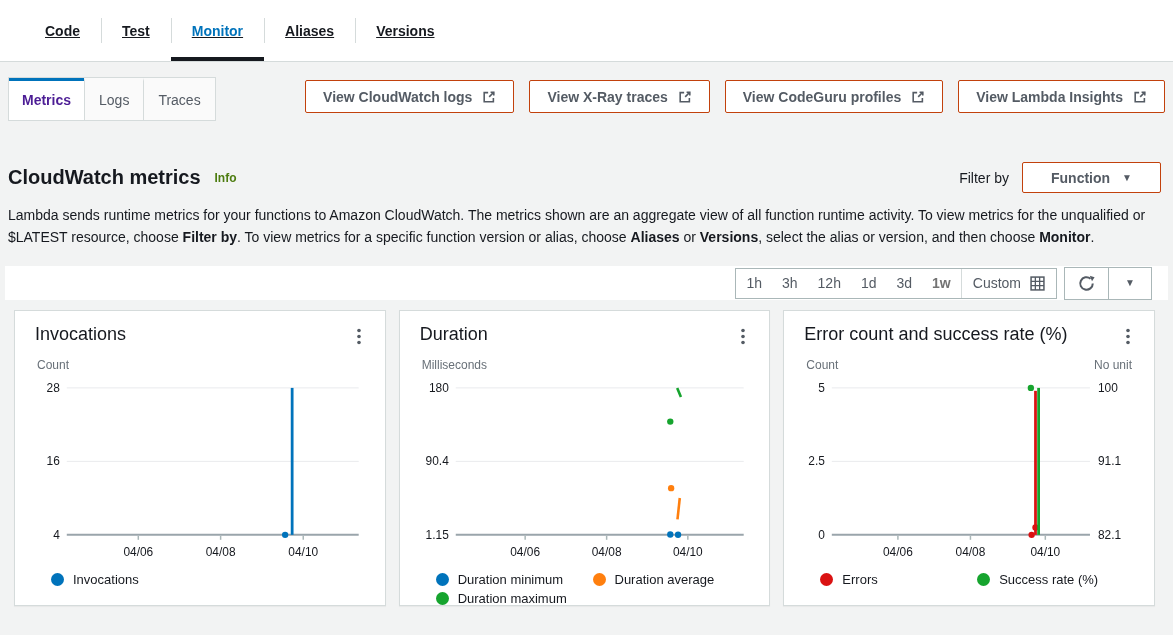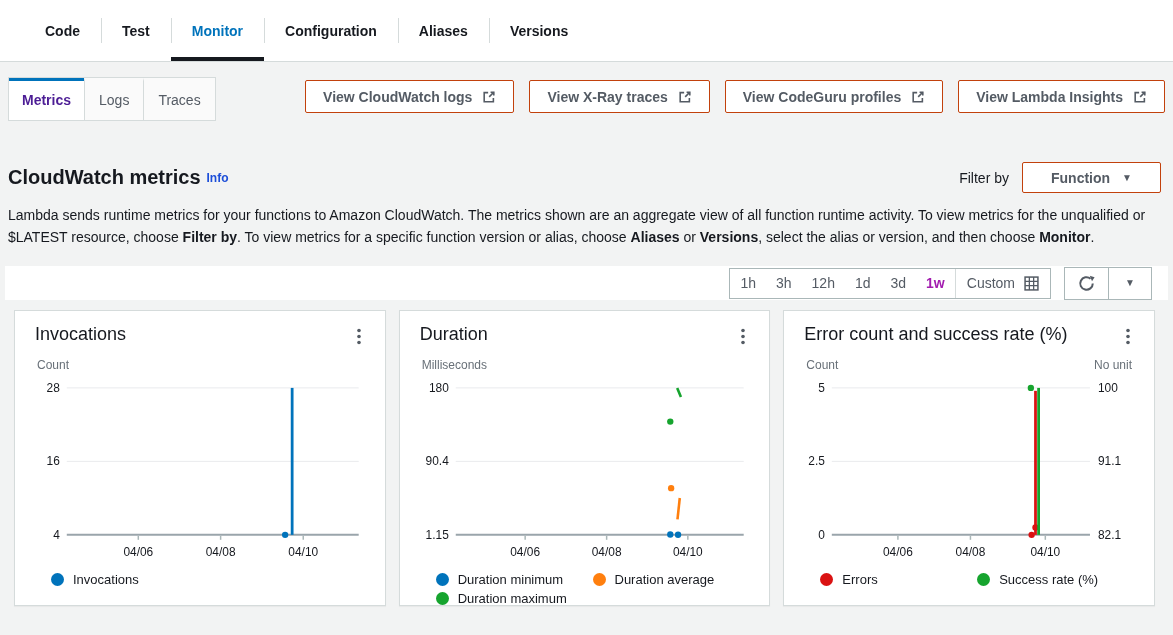--- a/index.html
+++ b/index.html
@@ -4,21 +4,21 @@
 <style>
   * { box-sizing: border-box; }
   html,body { margin:0; padding:0; }
   body {
     width:1173px; height:635px; overflow:hidden;
     background:#f2f3f3; color:#16191f;
     font-family:"Liberation Sans", sans-serif; font-size:14px;
   }
   
   .tabs-bar { background:#fff; border-bottom:1px solid #d5dbdb; height:62px;
-    display:flex; align-items:stretch; padding-left:24px; }
+    display:flex; align-items:stretch; padding-left:24px;text-decoration:underline; }
   .tab { display:flex; align-items:center; padding:0 21px; font-weight:700;
     color:#16191f; position:relative; cursor:pointer; white-space:nowrap; }
   .tab + .tab::before { content:''; position:absolute; left:0; top:18px; bottom:18px;
     width:1px; background:#d5dbdb; }
   .tab.active { color:#0073bb; }
   .tab.active::after { content:''; position:absolute; left:0; right:0; bottom:0;
     height:4px; background:#16191f; }
   
   .row2 { display:flex; justify-content:space-between; align-items:flex-start;
     margin:15px 8px 0 8px; }
@@ -30,36 +30,36 @@
     border-top:3px solid #0073bb; padding-left:13px; padding-right:13px; }
   .ext-buttons { display:flex; gap:15px; margin-top:3px; }
   .btn { display:inline-flex; align-items:center; gap:10px; background:#fff;
     border:1px solid #c2410c; border-radius:2px; padding:0 17px; height:33px;
     font-weight:700; font-size:14px; color:#545b64; cursor:pointer;
     font-family:inherit; white-space:nowrap; }
   
   .metrics-head { display:flex; justify-content:space-between; align-items:center;
     margin:41px 12px 0 8px; }
   .metrics-head h1 { font-size:20px; margin:0; font-weight:700; display:inline; }
-  .info-link { color:#1d4ed8; font-size:12px; font-weight:700; margin-left:2px;
+  .info-link { color:#4d7c0f; font-size:12px; font-weight:700; margin-left:10px;
     cursor:pointer; vertical-align:2px; text-decoration:none; }
   .filter { display:flex; align-items:center; gap:13px; }
   .dropdown-btn { height:31px; padding:0 28px; gap:12px; }
   .caret { font-size:10px; line-height:1; color:#545b64; }
   
   .desc { margin:11px 14px 0 8px; line-height:22px; }
   .desc b { font-weight:700; }
   
   .time-band { margin:18px 5px 0 5px; background:#fff; height:34px;
-    display:flex; align-items:center; justify-content:flex-end; gap:13px;
+    display:flex; align-items:center; justify-content:flex-end; gap:7px;
     padding-right:16px; }
   .range-group { display:flex; align-items:center; height:31px;
     border:1px solid #aab7b8; color:#545b64; background:#fff; }
   .range { padding:0 10px; cursor:pointer; }
-  .range.active { color:#a21caf; font-weight:700; }
+  .range.active { color:#737373; font-weight:700; }
   .custom { display:flex; align-items:center; gap:9px; padding:0 11px;
     border-left:1px solid #d5dbdb; cursor:pointer; height:100%;text-align:right; }
   .refresh-group { display:flex; height:33px; border:1px solid #aab7b8; background:#fff; }
   .icon-btn { width:43px; display:flex; align-items:center; justify-content:center;
     cursor:pointer; background:#fff; border:none; }
   .icon-btn + .icon-btn { border-left:1px solid #aab7b8; }
   
   .charts { display:flex; gap:13px; margin:10px 18px 0 14px; }
   .card { flex:1; background:#fff; border:1px solid #d5dbdb; padding:13px 20px 10px;
     height:296px; box-shadow:0 1px 1px rgba(0,0,0,0.04); }
@@ -77,21 +77,20 @@
   .legend .dot { width:13px; height:13px; border-radius:7px; flex:0 0 13px; }
   .icon-svg { display:block; }
 </style>
 </head>
 <body>
 
 <header class="tabs-bar">
   <div class="tab">Code</div>
   <div class="tab">Test</div>
   <div class="tab active">Monitor</div>
-  <div class="tab">Configuration</div>
   <div class="tab">Aliases</div>
   <div class="tab">Versions</div>
 </header>
 
 <div class="row2">
   <div class="subtabs">
     <div class="subtab active">Metrics</div>
     <div class="subtab">Logs</div>
     <div class="subtab">Traces</div>
   </div>

